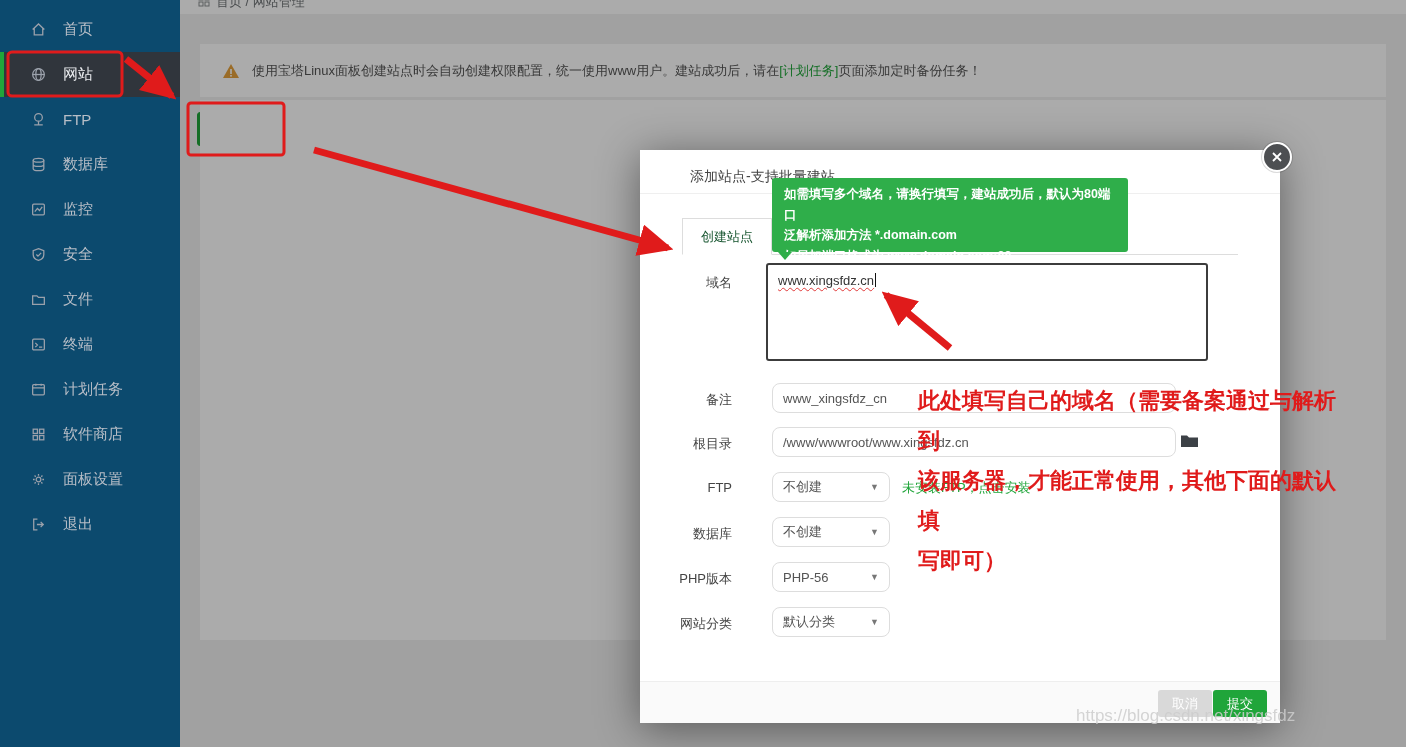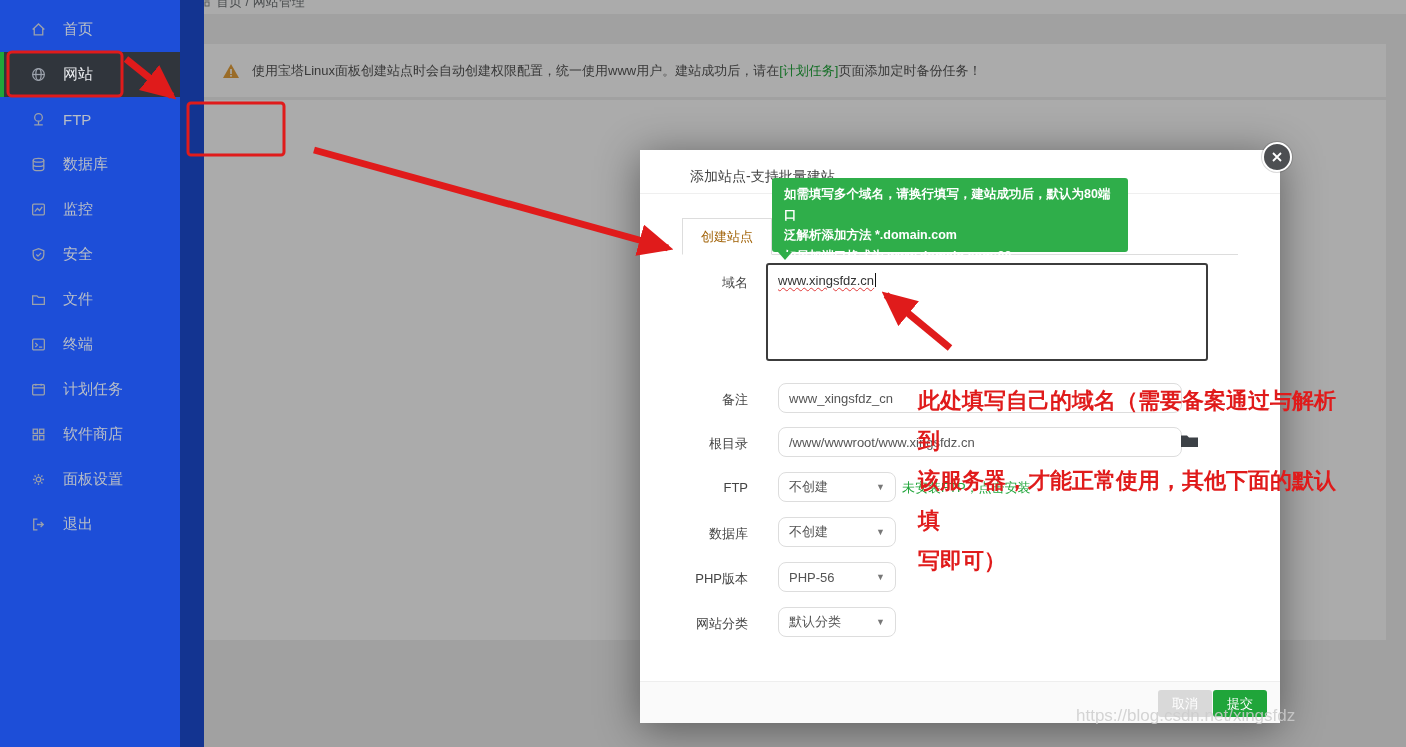--- a/index.html
+++ b/index.html
@@ -2,21 +2,21 @@
 <html><head>
 <meta charset="utf-8">
 <style>
   * { margin:0; padding:0; box-sizing:border-box; }
   html,body { width:1406px; height:747px; overflow:hidden; }
   body { font-family:"Liberation Sans","DejaVu Sans",sans-serif; background:#f0f0f0; position:relative; }
   .abs { position:absolute; }
   .stage { position:absolute; left:0; top:0; width:1406px; height:747px; overflow:hidden; }
 
   
-  .sidebar { left:0; top:0; width:204px; height:747px; background:#1d4ed8; z-index:2; }
+  .sidebar { left:0; top:0; width:180px; height:747px; background:#0c4a6e; z-index:2; }
   .side-item { position:absolute; left:0; width:180px; height:45px; display:flex; align-items:center; padding-left:30px; color:#b8bec7; font-size:15px; cursor:pointer; }
   .side-item .si { width:17px; height:17px; margin-right:16px; display:inline-flex; }
   .side-item svg { stroke:#9ba1ab; fill:none; stroke-width:1.2; }
   .side-item.active { background:#30353c; color:#e8eaed; }
   .side-item.active .bar { position:absolute; left:0; top:0; width:4px; height:45px; background:#20a53a; }
 
   
   .crumb-bar { left:180px; top:0; width:1226px; height:14px; background:#fff; overflow:hidden; z-index:1; }
   .crumb-inner { position:absolute; left:18px; top:-7px; color:#6f7376; font-size:13px; display:flex; align-items:center; gap:6px; }
   .panel { background:#fff; z-index:1; }
@@ -43,26 +43,26 @@
   .batch-btn { left:378px; top:274px; height:32px; color:#8a8a8a; }
 
   
   .mask { left:180px; top:0; width:1226px; height:747px; background:rgba(0,0,0,.33); z-index:5; }
 
   
   .modal { left:640px; top:150px; width:640px; height:573px; background:#fff; z-index:10; box-shadow:0 6px 40px rgba(0,0,0,.45); }
   .modal-title { position:absolute; left:50px; top:18px; font-size:14px; color:#444; }
   .modal-hr { position:absolute; left:0; top:43px; width:640px; border-top:1px solid #efefef; }
   .close-btn { left:1262px; top:142px; width:30px; height:30px; border-radius:50%; background:#4d4f52; border:2px solid #fff; box-shadow:0 0 0 1px rgba(0,0,0,.15); z-index:12; display:flex; align-items:center; justify-content:center; cursor:pointer; }
-  .tab { position:absolute; left:42px; top:68px; width:90px; height:37px; border:1px solid #ddd; border-bottom:1px solid #fff; background:#fff; display:flex; align-items:center; justify-content:center; font-size:13px; color:#a16207; z-index:2; cursor:pointer; }
+  .tab { position:absolute; left:42px; top:68px; width:90px; height:37px; border:1px solid #ddd; border-bottom:1px solid #fff; background:#fff; display:flex; align-items:center; justify-content:center; font-size:13px; color:#14532d; z-index:2; cursor:pointer; }
   .tab-line { position:absolute; left:42px; top:104px; width:556px; border-top:1px solid #ddd; }
   .tooltip { position:absolute; left:132px; top:28px; width:356px; height:74px; background:#2fae4a; border-radius:3px; color:#fff; font-size:12.5px; font-weight:bold; padding:6px 12px; line-height:20.5px; z-index:3; }
   .tooltip .ptr { position:absolute; left:6px; bottom:-8px; width:0; height:0; border-left:7px solid transparent; border-right:7px solid transparent; border-top:8px solid #2fae4a; }
-  .flabel { position:absolute; left:20px; width:88px; text-align:right; font-size:13px; color:#444; }
-  .field-input { position:absolute; left:138px; height:30px; border:1px solid #ddd; border-radius:8px; background:#fff; font-size:13px; color:#555; display:flex; align-items:center; padding:0 10px; }
+  .flabel { position:absolute; left:4px; width:88px; text-align:right; font-size:13px; color:#444; }
+  .field-input { position:absolute; left:132px; height:30px; border:1px solid #ddd; border-radius:8px; background:#fff; font-size:13px; color:#555; display:flex; align-items:center; padding:0 10px; }
   .sel { width:118px; justify-content:space-between; cursor:pointer; }
   .domain-area { position:absolute; left:126px; top:113px; width:442px; height:98px; border:2px solid #3c3c3c; border-radius:3px; background:#fff; padding:8px 10px; font-size:13px; color:#333; }
   .domain-val { text-decoration:underline; text-decoration-style:wavy; text-decoration-color:#e03a3a; text-decoration-thickness:1px; text-underline-offset:2px; }
   .cursor-bar { display:inline-block; width:1px; height:14px; background:#111; vertical-align:-2px; margin-left:1px; }
   .ftp-hint { position:absolute; left:262px; top:329px; font-size:13px; color:#20a53a; cursor:pointer; }
   .folder-ico { position:absolute; left:540px; top:283px; width:19px; height:16px; cursor:pointer; }
   .modal-footer { position:absolute; left:0; top:531px; width:640px; height:42px; background:#fafafa; border-top:1px solid #eee; }
   .fbtn { position:absolute; top:8px; height:27px; border:none; border-radius:3px; color:#fff; font-size:13px; padding:12px 14px; display:flex; align-items:center; cursor:pointer; }
   .fbtn.cancel { left:518px; background:#d9d9d9; }
   .fbtn.submit { left:573px; background:#20a53a; }

